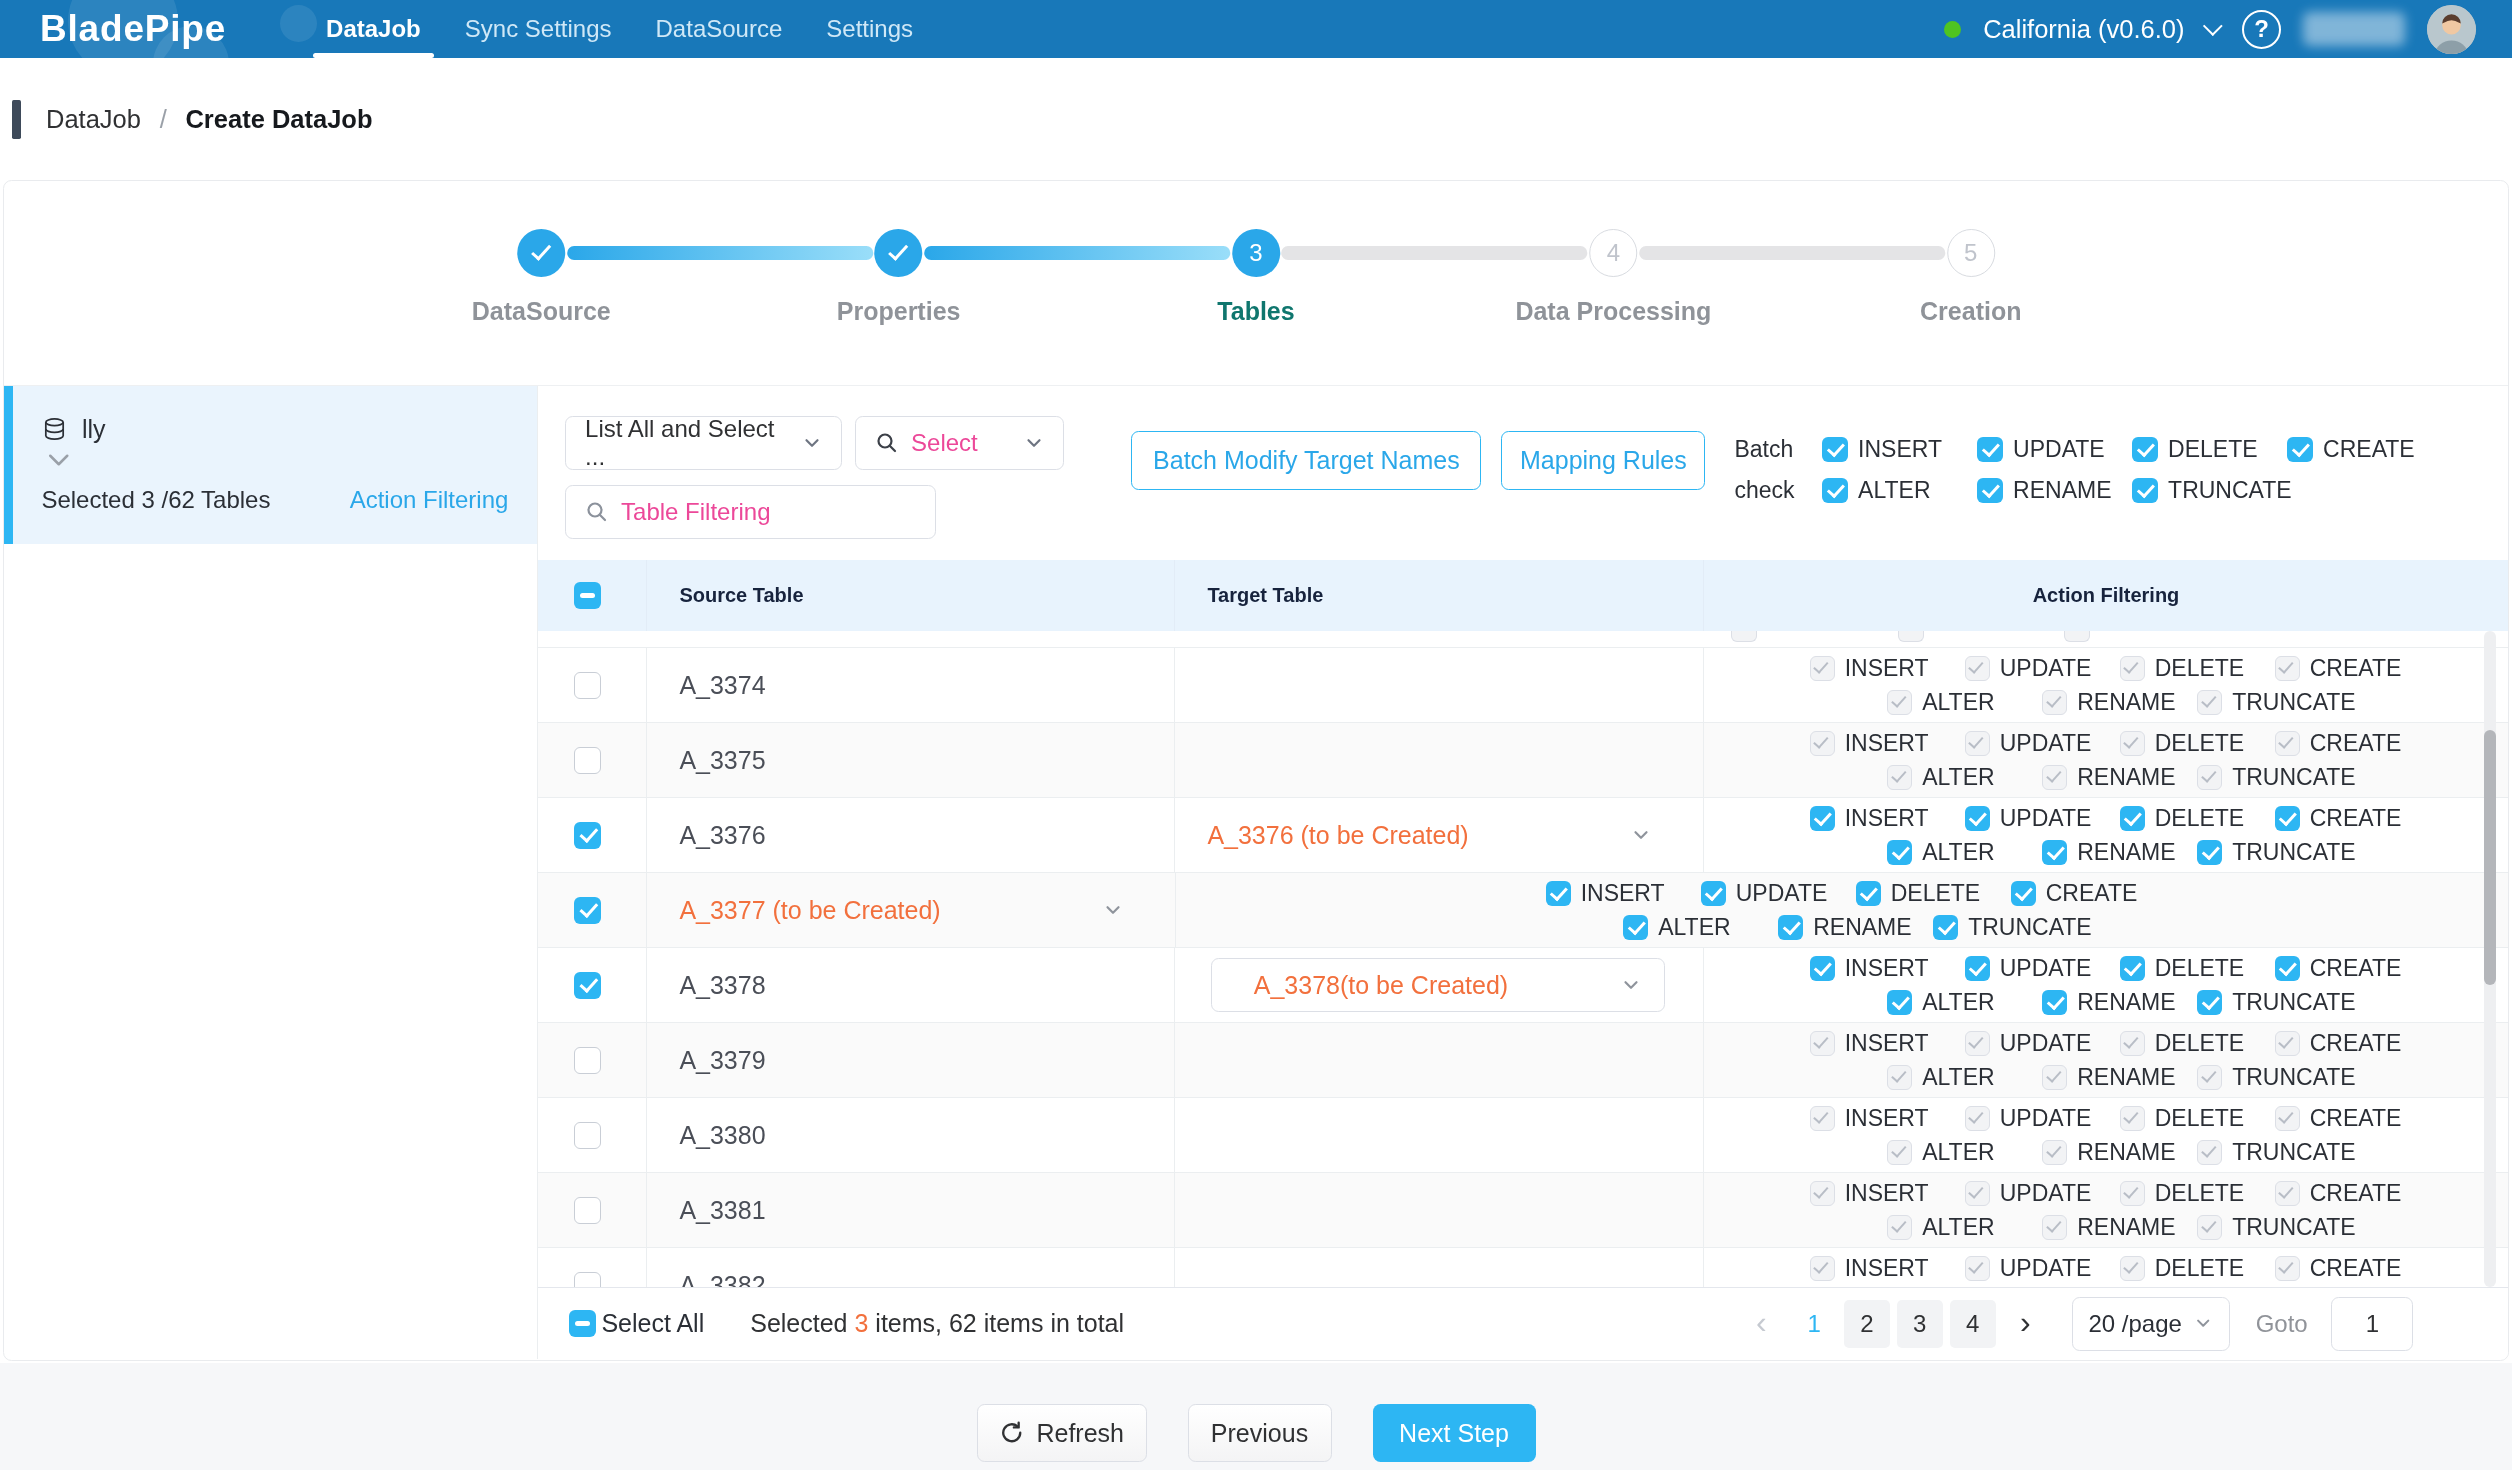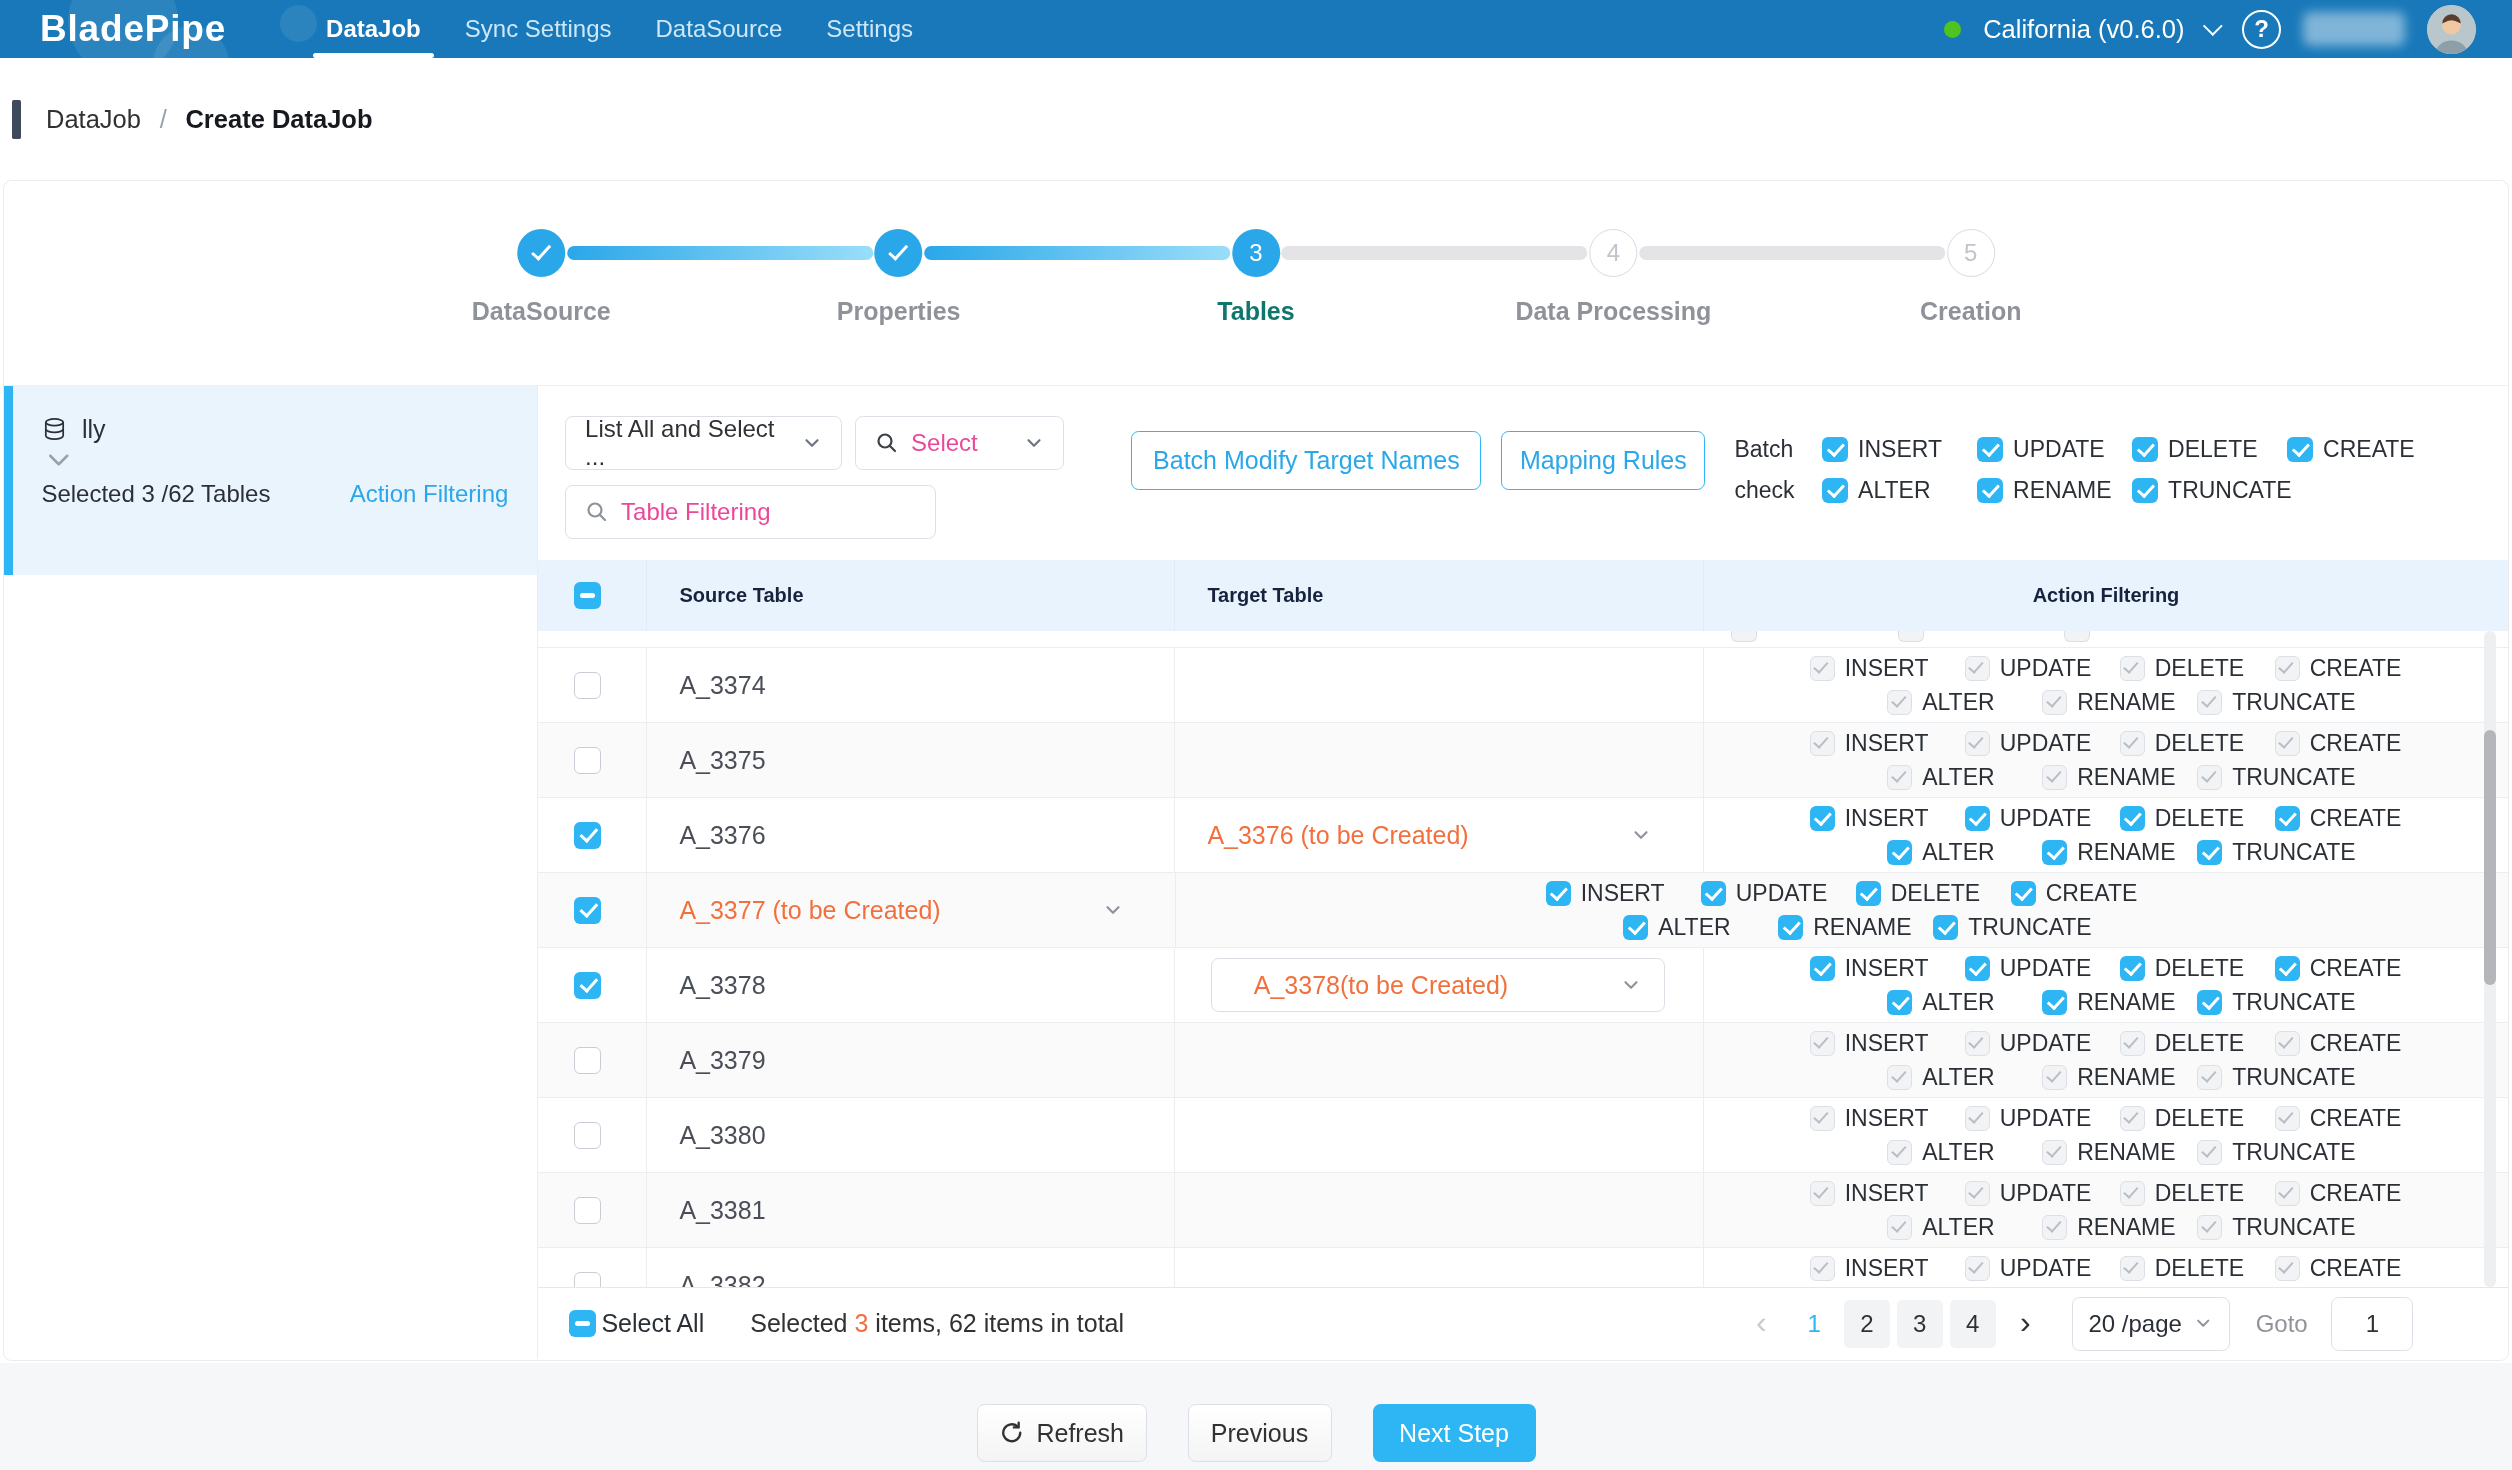--- a/index.html
+++ b/index.html
@@ -48,25 +48,25 @@
   .step-label{position:absolute;top:68px;left:50%;transform:translateX(-50%);white-space:nowrap;font-size:25px;font-weight:700;color:#8f9399}
   .step-active .step-label{color:#0f766e}
   .sbar{width:306px;height:13.6px;border-radius:6.8px;margin:0 1.7px;flex:none}
   .sbar-done{background:linear-gradient(90deg,var(--accent2) 0%,#9adef9 100%)}
   .sbar-todo{background:#e4e4e6}
 
   .content{display:flex;height:973px}
 
   
   .sidebar{width:534px;border-right:1.7px solid var(--line);flex:none}
-  .side-panel{height:189px;background:var(--sideblue);position:relative;padding:25.5px 29px 0 37px}
+  .side-panel{height:158px;background:var(--sideblue);position:relative;padding:25.5px 29px 0 37px}
   .side-panel::before{content:'';position:absolute;left:0;top:0;bottom:0;width:8.5px;background:var(--accent)}
   .db-row{display:flex;align-items:center;gap:13.6px;font-size:25px;color:var(--ink);height:36px}
   .side-chev{margin:1.7px 0 1.7px 5.1px;height:22px}
-  .sel-row{display:flex;align-items:center;margin-top:4px;font-size:24px}
+  .sel-row{display:flex;align-items:center;margin-top:10px;font-size:24px}
   .side-link{margin-left:auto;color:var(--accent2);cursor:pointer}
 
   
   .main{flex:1;display:flex;flex-direction:column;min-width:0}
   .toolbar{position:relative;height:174px;flex:none}
   .selbox{position:absolute;display:flex;align-items:center;border:1.7px solid #dcdfe6;border-radius:7.6px;background:#fff;height:54px;font-size:24px;color:#303133;padding:0 18.7px;gap:12px;cursor:pointer}
   .selbox .flex1{flex:1}
   .placeholder{color:#ec4899}
   .sel-mode{left:27px;top:30px;width:277px}
   .sel-filter{left:317px;top:30px;width:209px}

